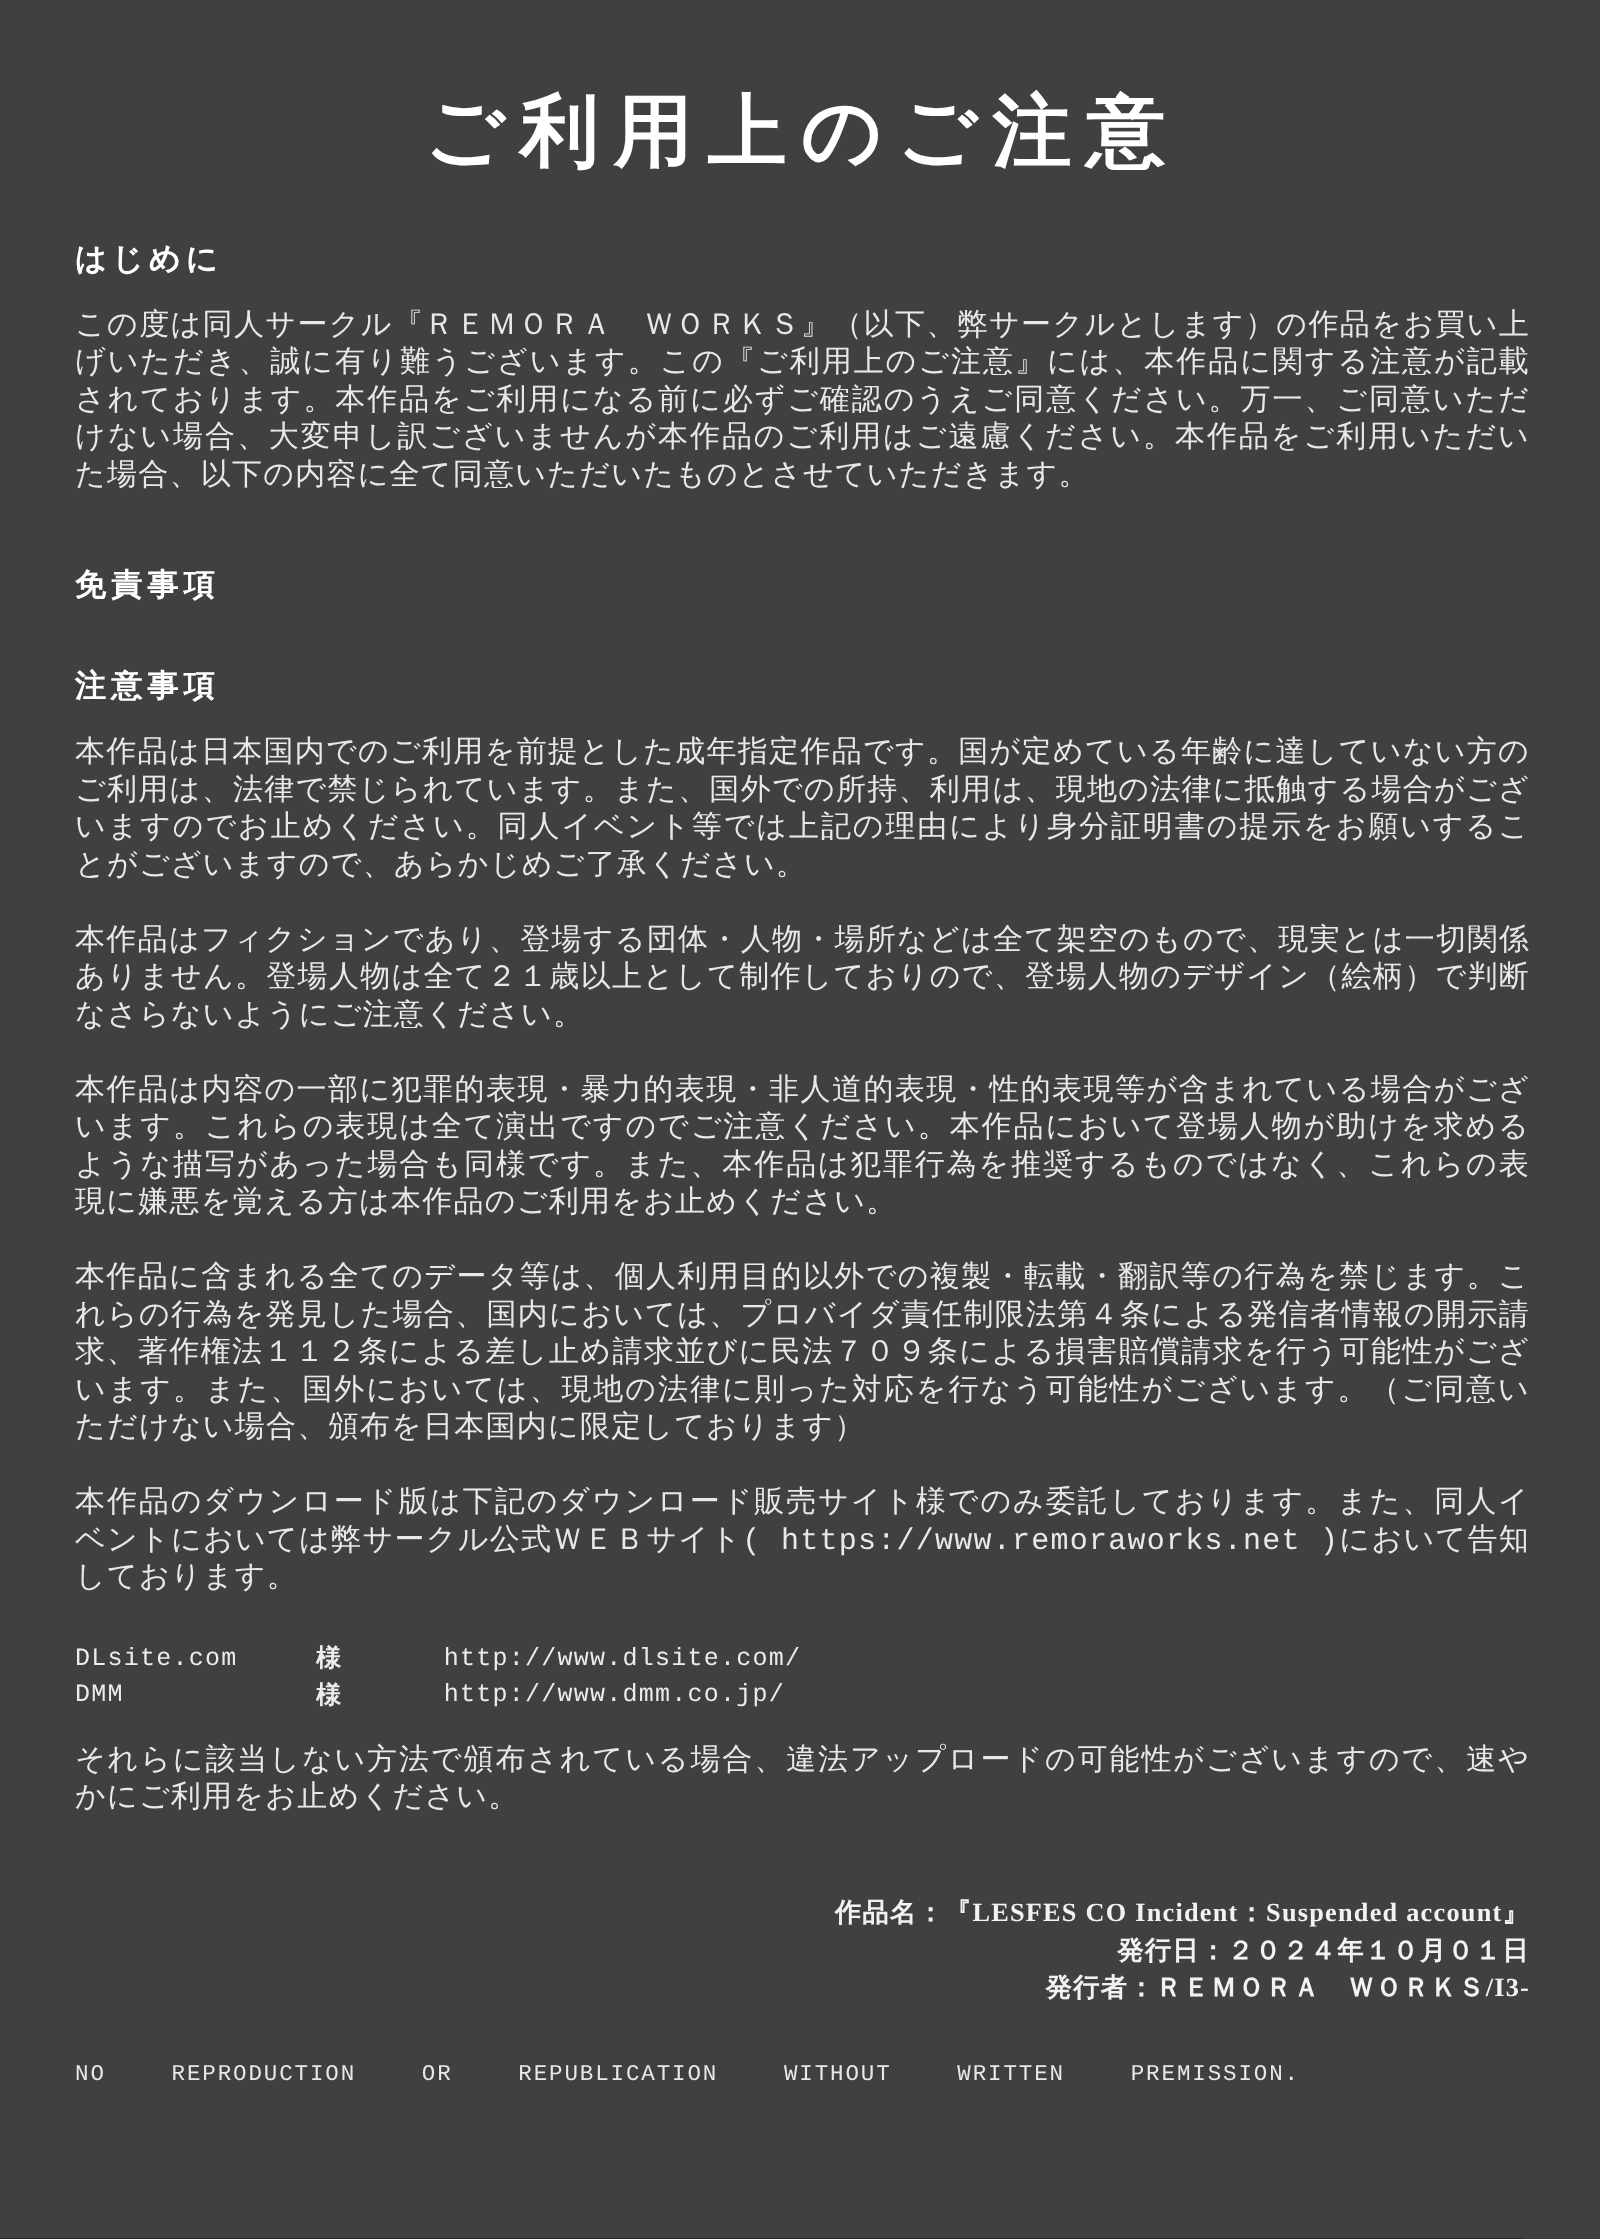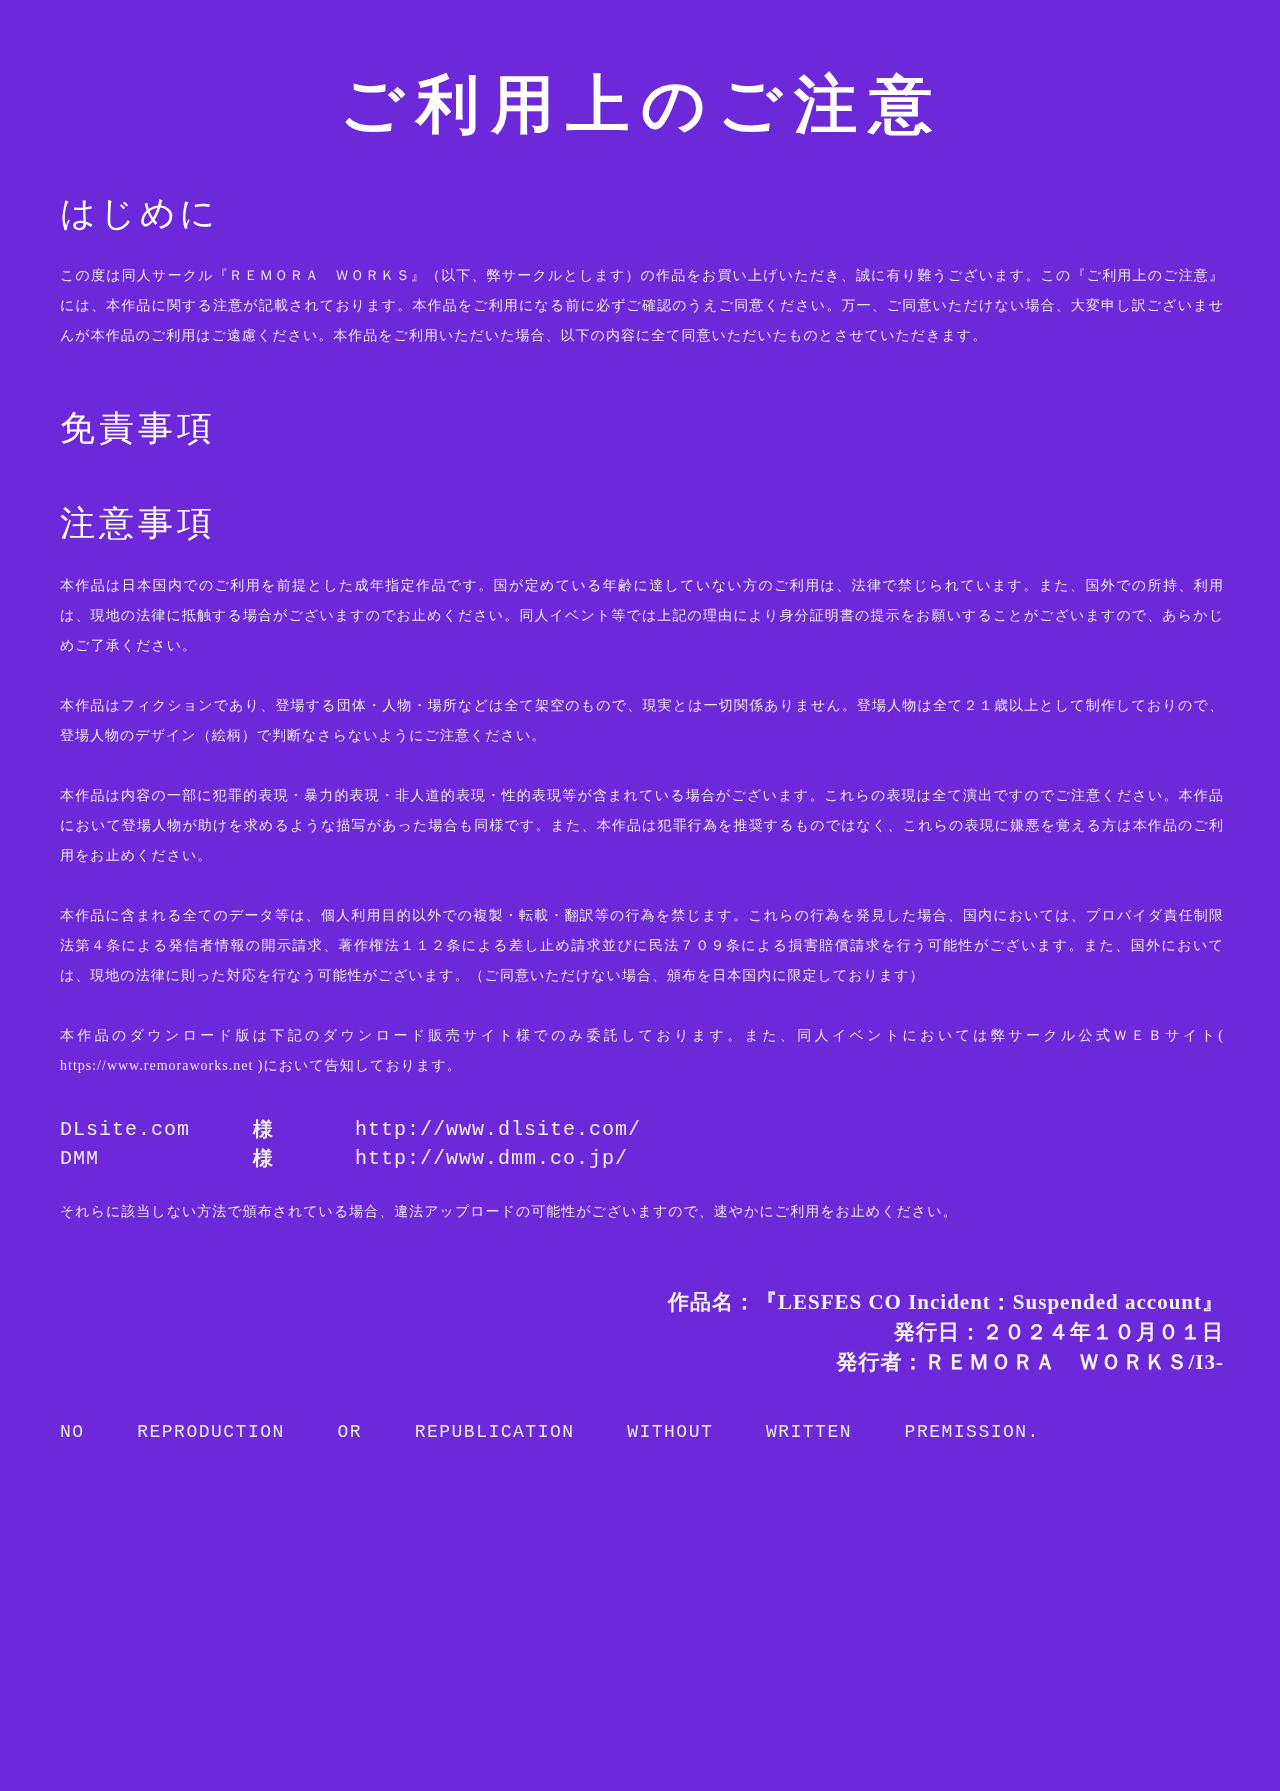--- a/index.html
+++ b/index.html
@@ -2,52 +2,53 @@
 <html lang="ja"><head>
 <meta charset="utf-8">
 <style>
   * { box-sizing: border-box; }
   html, body { margin: 0; padding: 0; background: #000; }
   .page {
     position: relative;
     width: 1280px;
     height: 1791px;
     margin: 0 auto;
-    background: #6d28d9;
+    background: #404040;
     color: #ececec;
     font-family: "Liberation Serif", "DejaVu Serif", serif;
     padding: 46px 56px 0 60px;
     overflow: hidden;
   }
   .doc-title {
     margin: 16px 0 0 0;
     text-align: center;
     font-size: 63px;
     font-weight: 600;
     letter-spacing: 12px;
     color: #ffffff;
     white-space: nowrap;
   }
   h2.sec-heading {
     margin: 0;
-    font-size: 35px;
-    font-weight: 400;
+    font-size: 25px;
+    font-weight: 700;
     letter-spacing: 4px;
     color: #ffffff;
   }
   #heading-intro      { margin-top: 42px; }
   #heading-disclaimer { margin-top: 54px; }
   #heading-caution    { margin-top: 48px; }
   p.body-text {
     margin: 24px 0 0 0;
-    font-size: 14px;
+    font-size: 24px;
     line-height: 30px;
     letter-spacing: 1px;
     text-align: justify;
     color: #e8e8e8;
+    font-family: Liberation Mono, monospace;
   }
   p.body-text + p.body-text { margin-top: 30px; }
   .mono {
     font-family: "Liberation Mono", "DejaVu Sans Mono", monospace;
   }
   .distributors {
     margin-top: 34px;
     font-size: 20px;
   }
   .dist-row {

